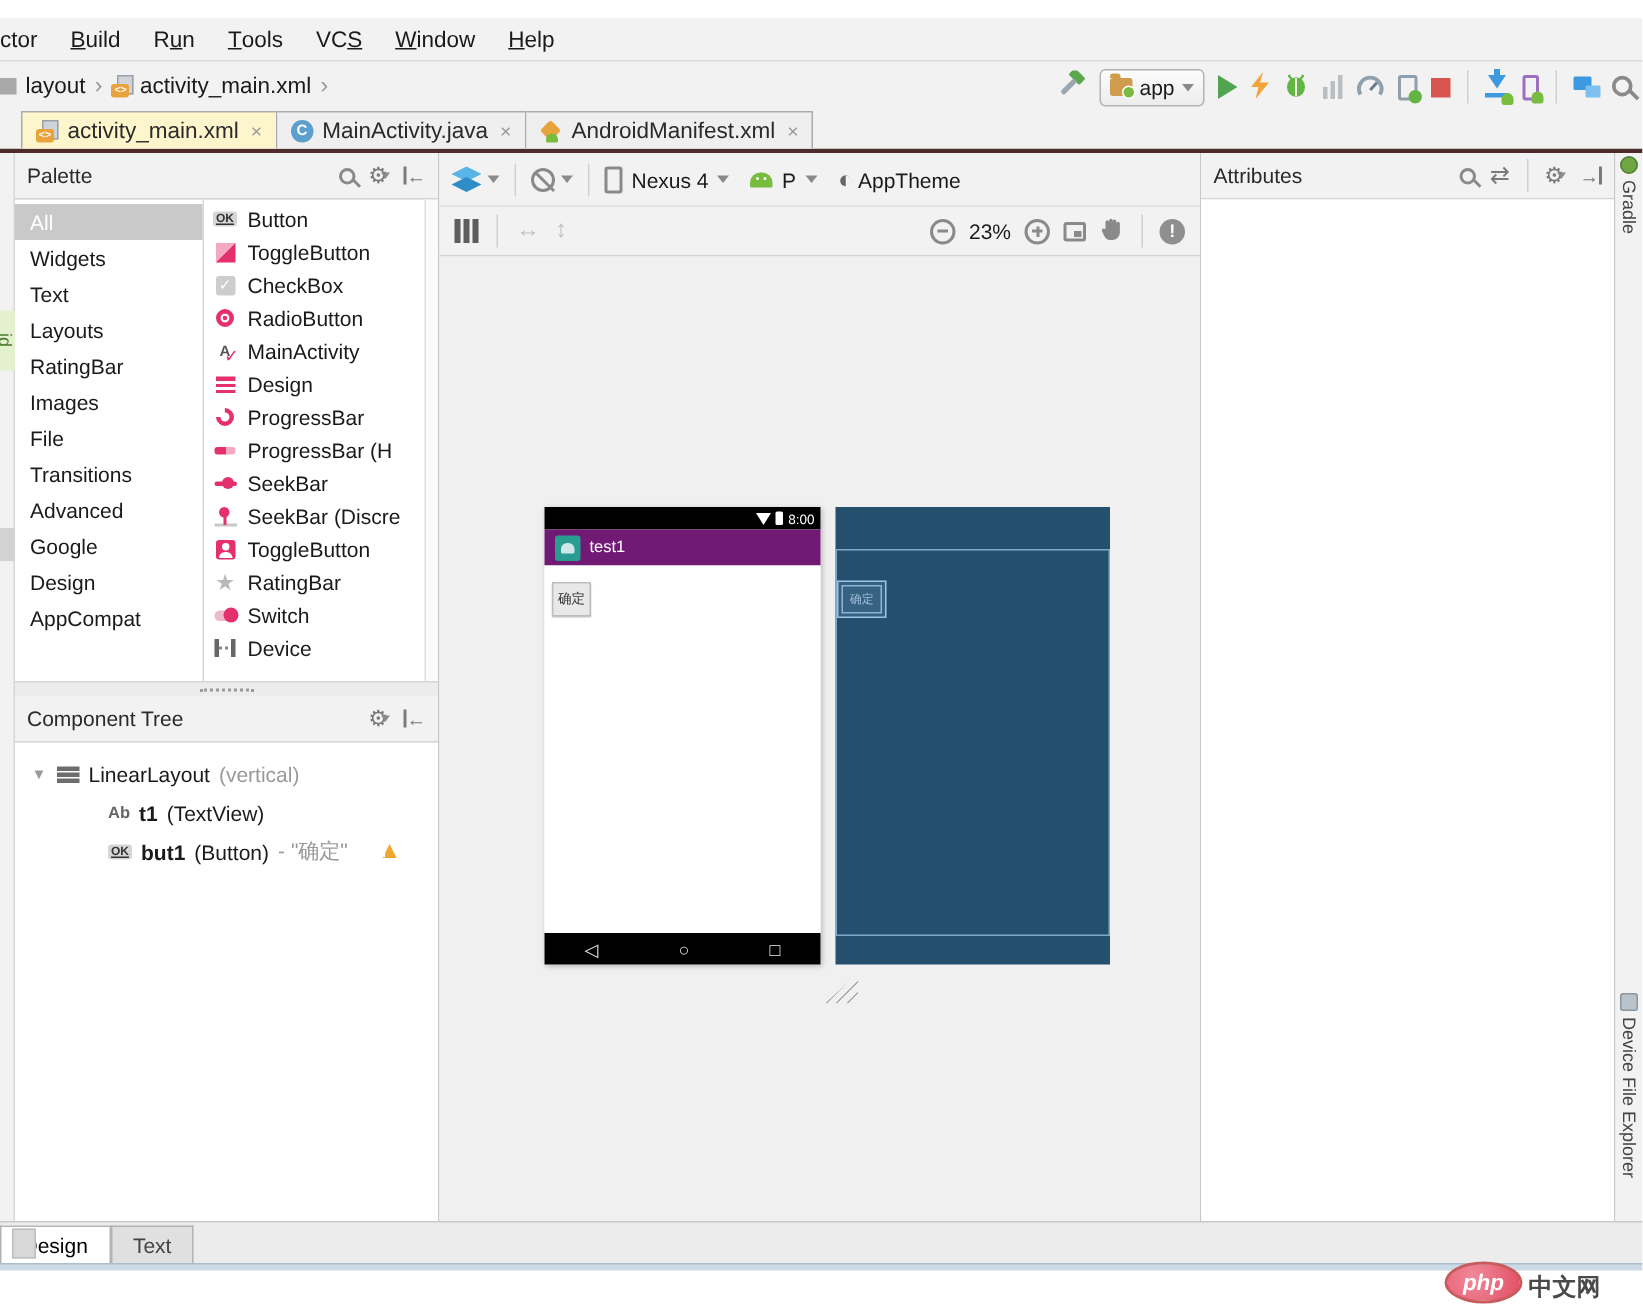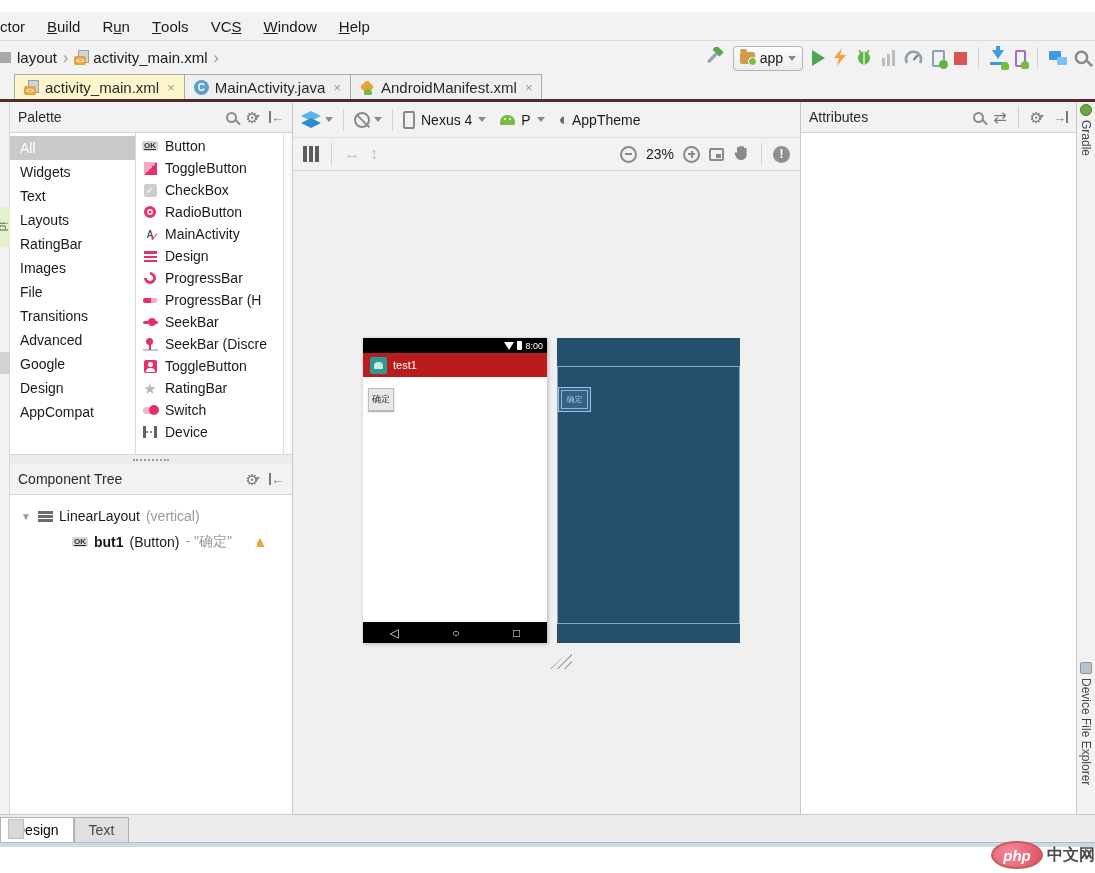--- a/index.html
+++ b/index.html
@@ -146,21 +146,21 @@
   .ic-fit::after { content:""; position:absolute; right:1px; bottom:1px; width:5px; height:4px; background:#8a8a8a; }
   .ic-err { width:17px; height:17px; border-radius:50%; background:#8f8f8f; color:#fff; font-size:12px; font-weight:bold; text-align:center; line-height:17px; }
   .ic-theme { font-size:17px; color:#666; line-height:1; }
   .canvas { flex:1; background:#f0f0f0; position:relative; }
 
   
   .phone { position:absolute; left:70px; top:167px; width:184px; height:305px; background:#fff; box-shadow:1px 1px 4px rgba(0,0,0,.25); display:flex; flex-direction:column; }
   .p-status { height:15px; background:#000; display:flex; align-items:center; justify-content:flex-end; gap:3px; padding-right:4px; color:#fff; font-size:9px; }
   .wifi { width:0; height:0; border-left:5px solid transparent; border-right:5px solid transparent; border-top:8px solid #fff; }
   .batt { width:5px; height:9px; background:#fff; border-radius:1px; }
-  .p-action { height:24px; background:#b91c1c; display:flex; align-items:center; gap:6px; padding-left:7px; }
+  .p-action { height:24px; background:#701a75; display:flex; align-items:center; gap:6px; padding-left:7px; }
   .appicon { width:17px; height:17px; background:#2a9d93; border-radius:2px; display:flex; align-items:center; justify-content:center; }
   .appicon::after { content:""; width:9px; height:7px; border-radius:4px 4px 1px 1px; background:#cfe8e5; }
   .p-title { color:#fff; font-size:11px; }
   .p-body { flex:1; background:#fff; position:relative; }
   .p-btn { position:absolute; left:5px; top:11px; min-width:24px; height:23px; background:#e8e8e8; border:1px solid #bdbdbd; box-shadow:0 1px 1px rgba(0,0,0,.3); font-size:9px; color:#333; display:flex; align-items:center; justify-content:center; padding:0 3px; }
   .p-nav { height:21px; background:#000; display:flex; align-items:center; justify-content:space-around; color:#e8e8e8; font-size:12px; }
 
   
   .blueprint { position:absolute; left:264px; top:167px; width:183px; height:305px; background:#25506d; }
   .bp-layout { position:absolute; left:0; top:28px; width:183px; height:258px; border:1px solid #7ea9cc; }
@@ -187,21 +187,21 @@
 
   
   .bottom-tabs { height:28px; background:#ececec; border-top:1px solid #c9c9c9; position:relative; display:flex; align-items:stretch; }
   .bt-corner { position:absolute; left:8px; top:4px; width:16px; height:20px; background:#d8d8d8; border:1px solid #bdbdbd; }
   .btab { margin-top:2px; padding:0 14px; display:flex; align-items:center; font-size:14px; border:1px solid #b3b3b3; border-bottom:none; background:#e0e0e0; color:#444; }
   .btab.active { background:#fff; color:#000; }
   .btab:first-of-type { margin-left:28px; }
   .status-strip { height:5px; background:#ccd9e6; border-top:1px solid #aebdcb; }
 
   
-  .watermark { position:absolute; right:0; bottom:16px; display:flex; align-items:center; gap:4px; z-index:60; }
+  .watermark { position:absolute; right:28px; bottom:16px; display:flex; align-items:flex-end; gap:4px; z-index:60; }
   .wm-oval { width:52px; height:28px; border-radius:50%; background:radial-gradient(circle at 35% 35%, #f08a9a, #e14d62); border:2px solid #c85c5c; color:#fff; font-weight:bold; font-style:italic; font-size:15px; display:flex; align-items:center; justify-content:center; }
   .wm-text { font-size:16px; font-weight:bold; color:#4a4a4a; }
 </style>
 </head>
 <body>
 
 <div class="app">
 
 
   <div class="menubar">
@@ -476,20 +476,25 @@
       <div class="tree-body">
         <div class="tree-row" style="padding-left:10px">
           <span class="tw-exp">▼</span>
           <span class="ti-lines">
               <i></i>
               <i></i>
               <i></i>
             </span>
           <span>LinearLayout</span>
           <span class="gray">(vertical)</span>
+        </div>
+        <div class="tree-row" style="padding-left:62px">
+          <span class="ti-ab">Ab</span>
+          <span class="bold">t1</span>
+          <span>(TextView)</span>
         </div>
         <div class="tree-row" style="padding-left:62px">
           <span class="pi-ok">OK</span>
           <span class="bold">but1</span>
           <span>(Button)</span>
           <span class="gray">- "确定"</span>
           <span class="tw-warn">▲<span style="position:relative;left:-13px;top:1px;color:#fff;font-size:9px;font-weight:bold">!</span></span>
         </div>
       </div>
     </div>

